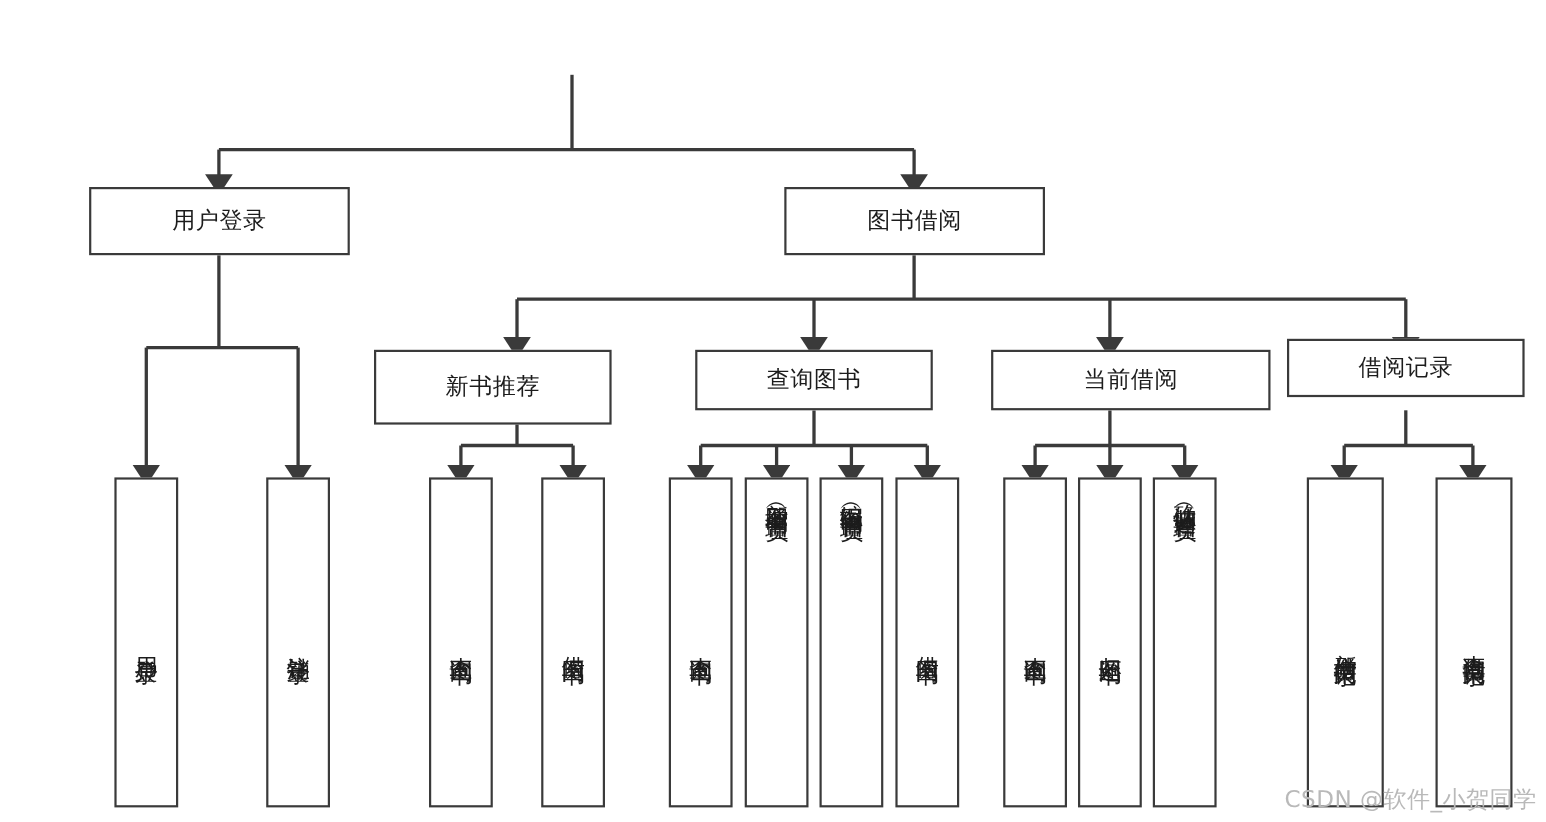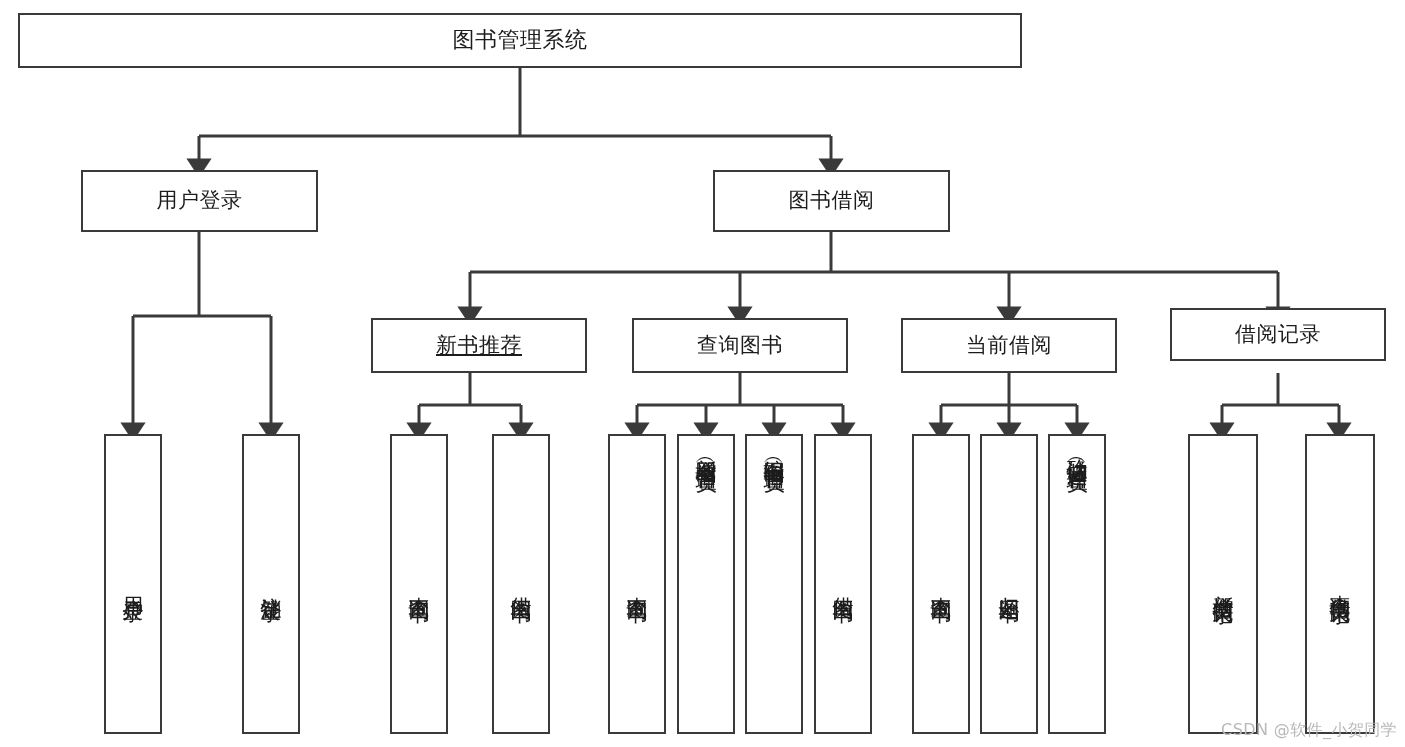--- a/index.html
+++ b/index.html
@@ -57,21 +57,21 @@
     padding: 4px 0;
   }
   .node-v.topalign {
     justify-content: flex-start;
     padding-top: 6px;
   }
   .watermark {
     position: absolute;
     right: 8px;
     bottom: 6px;
-    font-size: 16px;
+    font-size: 21px;
     color: #b9b9b9;
     z-index: 5;
     white-space: nowrap;
     letter-spacing: 0.4px;
   }
 </style>
 </head>
 <body>
 
 <div id="diagram-root">
@@ -122,28 +122,27 @@
       <path d="M1009,405 L1009,426" marker-end="url(#arrowhead)"></path>
       <path d="M1077,405 L1077,426" marker-end="url(#arrowhead)"></path>
 
       <path d="M1278,373 L1278,405"></path>
       <path d="M1222,405 L1339,405"></path>
       <path d="M1222,405 L1222,426" marker-end="url(#arrowhead)"></path>
       <path d="M1339,405 L1339,426" marker-end="url(#arrowhead)"></path>
     </g>
   </svg>
 
-  <div class="node node-h node-root" style="left:18px; top:13px; width:1004px; height:55px;">图书管理系统</div>
 
   <div class="node node-h" style="left:81px; top:170px; width:237px; height:62px;">用户登录</div>
   <div class="node node-h" style="left:713px; top:170px; width:237px; height:62px;">图书借阅</div>
 
-  <div class="node node-h" style="left:371px; top:318px; width:216px; height:55px;text-decoration:underline;">新书推荐</div>
+  <div class="node node-h" style="left:340px; top:318px; width:216px; height:68px;">新书推荐</div>
   <div class="node node-h" style="left:632px; top:318px; width:216px; height:55px;">查询图书</div>
-  <div class="node node-h" style="left:901px; top:318px; width:216px; height:55px;">当前借阅</div>
+  <div class="node node-h" style="left:901px; top:318px; width:254px; height:55px;">当前借阅</div>
   <div class="node node-h" style="left:1170px; top:308px; width:216px; height:53px;">借阅记录</div>
 
   <div class="node node-v" style="left:104px; top:434px; width:58px; height:300px;">用户登录</div>
   <div class="node node-v" style="left:242px; top:434px; width:58px; height:300px;">注销登录</div>
 
   <div class="node node-v" style="left:390px; top:434px; width:58px; height:300px;">查询图书</div>
   <div class="node node-v" style="left:492px; top:434px; width:58px; height:300px;">借阅图书</div>
 
   <div class="node node-v" style="left:608px; top:434px; width:58px; height:300px;">查询图书</div>
   <div class="node node-v topalign" style="left:677px; top:434px; width:58px; height:300px;">新增图书（管理员）</div>

